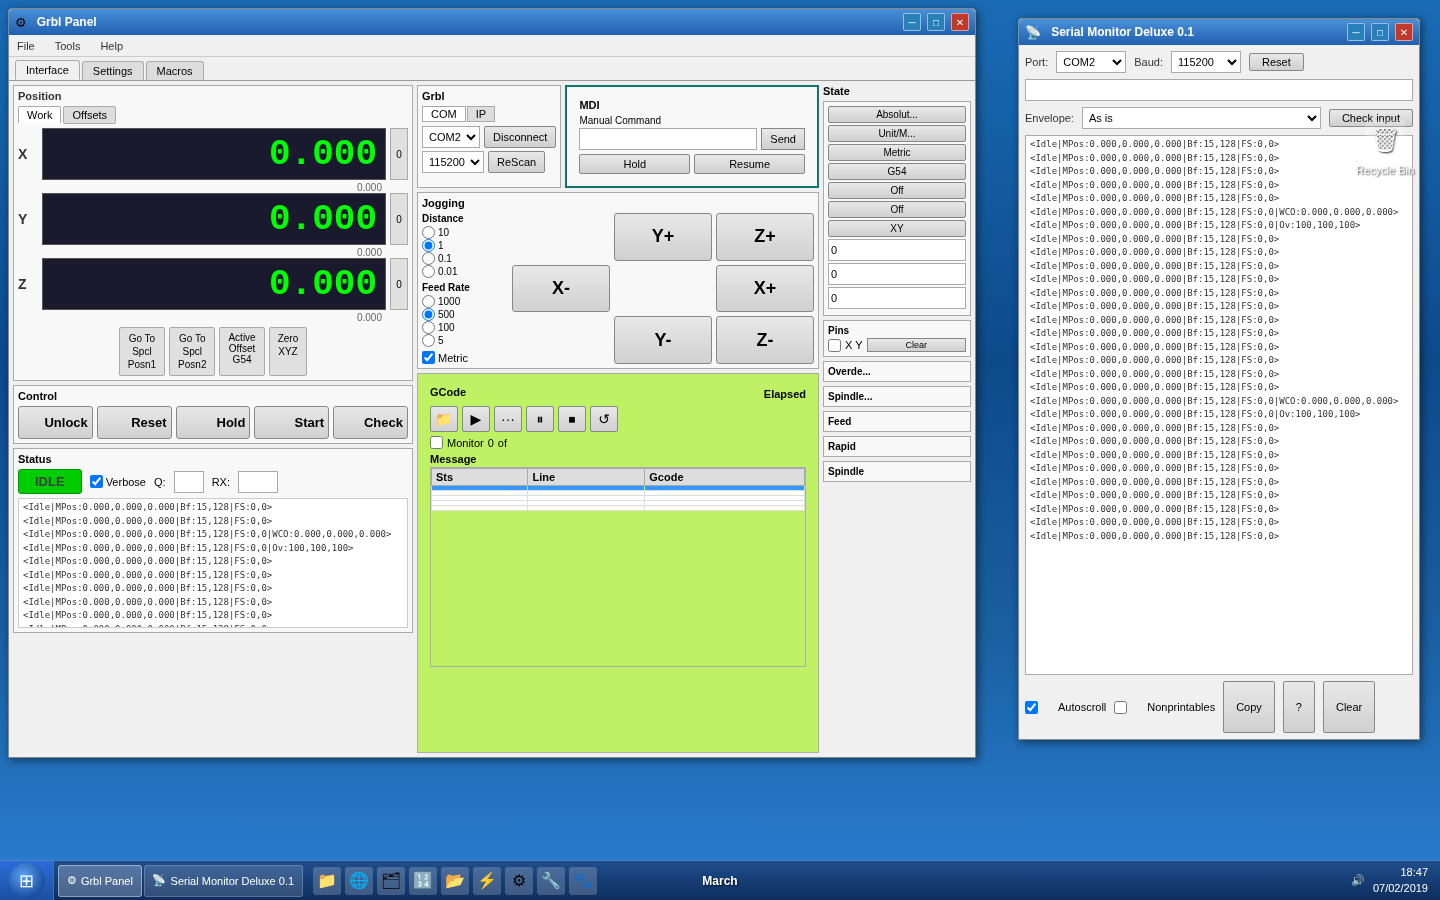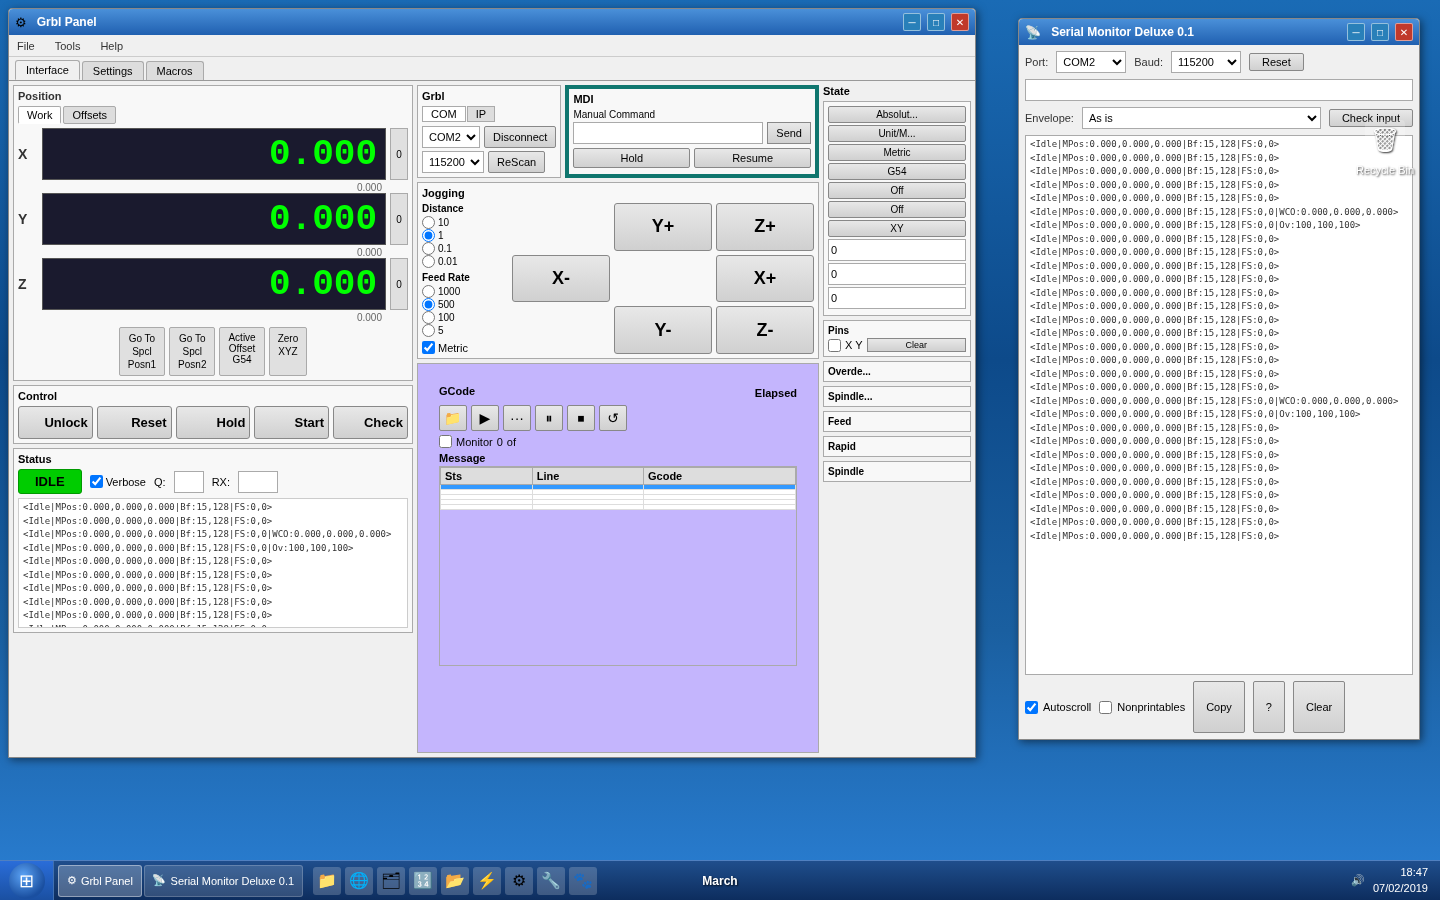--- a/index.html
+++ b/index.html
@@ -347,21 +347,21 @@
       margin-top: 4px;
     }
     .status-title { font-size: 11px; font-weight: bold; margin-bottom: 4px; }
     .status-row {
       display: flex;
       align-items: center;
       gap: 8px;
     }
     .status-idle {
       background: #00cc00;
-      color: #000000;
+      color: #404040;
       font-weight: bold;
       font-size: 13px;
       padding: 4px 16px;
       border-radius: 3px;
       border: 1px solid #009900;
     }
     .status-log {
       height: 130px;
       overflow: hidden;
       background: white;
@@ -410,23 +410,23 @@
       background: linear-gradient(180deg, #e8e8e8, #d0d0d0);
       border: 1px solid #888;
       border-radius: 2px;
       font-size: 11px;
       cursor: pointer;
       height: 22px;
     }
 
     
     .mdi-panel {
-      border: 4px solid #0f766e;
+      border: 2px solid #0f766e;
       background: #f8f8f8;
-      padding: 4px;
+      padding: 12px;
     }
     .mdi-title { font-size: 11px; font-weight: bold; margin-bottom: 4px; }
     .mdi-row { display: flex; gap: 4px; }
     .mdi-input {
       flex: 1;
       height: 22px;
       border: 1px solid #aaa;
       background: white;
       font-size: 11px;
     }
@@ -482,22 +482,22 @@
       display: flex;
       align-items: center;
       justify-content: center;
     }
     .jog-btn.empty { background: transparent; border: none; }
     .metric-check { display: flex; align-items: center; gap: 3px; font-size: 11px; margin-top: 4px; }
 
     
     .gcode-panel {
       border: 1px solid #aaa;
-      background: #c4b5fd;
-      padding: 21px;
+      background: #bef264;
+      padding: 12px;
       flex: 1;
     }
     .gcode-title { font-size: 11px; font-weight: bold; margin-bottom: 4px; }
     .gcode-toolbar { display: flex; align-items: center; gap: 4px; margin-bottom: 4px; }
     .gcode-btn {
       width: 28px;
       height: 26px;
       background: linear-gradient(180deg, #e8e8e8, #d0d0d0);
       border: 1px solid #888;
       border-radius: 2px;
@@ -633,21 +633,21 @@
       font-size: 9px;
       color: #333;
       padding: 2px 4px;
     }
     .sm-log-line { line-height: 1.5; }
     .sm-bottom {
       display: flex;
       align-items: center;
       gap: 8px;
     }
-    .sm-checkbox { font-size: 11px; display: flex; align-items: center; gap: 5px; }
+    .sm-checkbox { font-size: 11px; display: flex; align-items: center; gap: 20px; }
     .sm-copy-btn, .sm-clear-btn, .sm-help-btn {
       padding: 19px 12px;
       background: linear-gradient(180deg, #e8e8e8, #d0d0d0);
       border: 1px solid #888;
       border-radius: 2px;
       font-size: 11px;
       cursor: pointer;
     }
 
     

